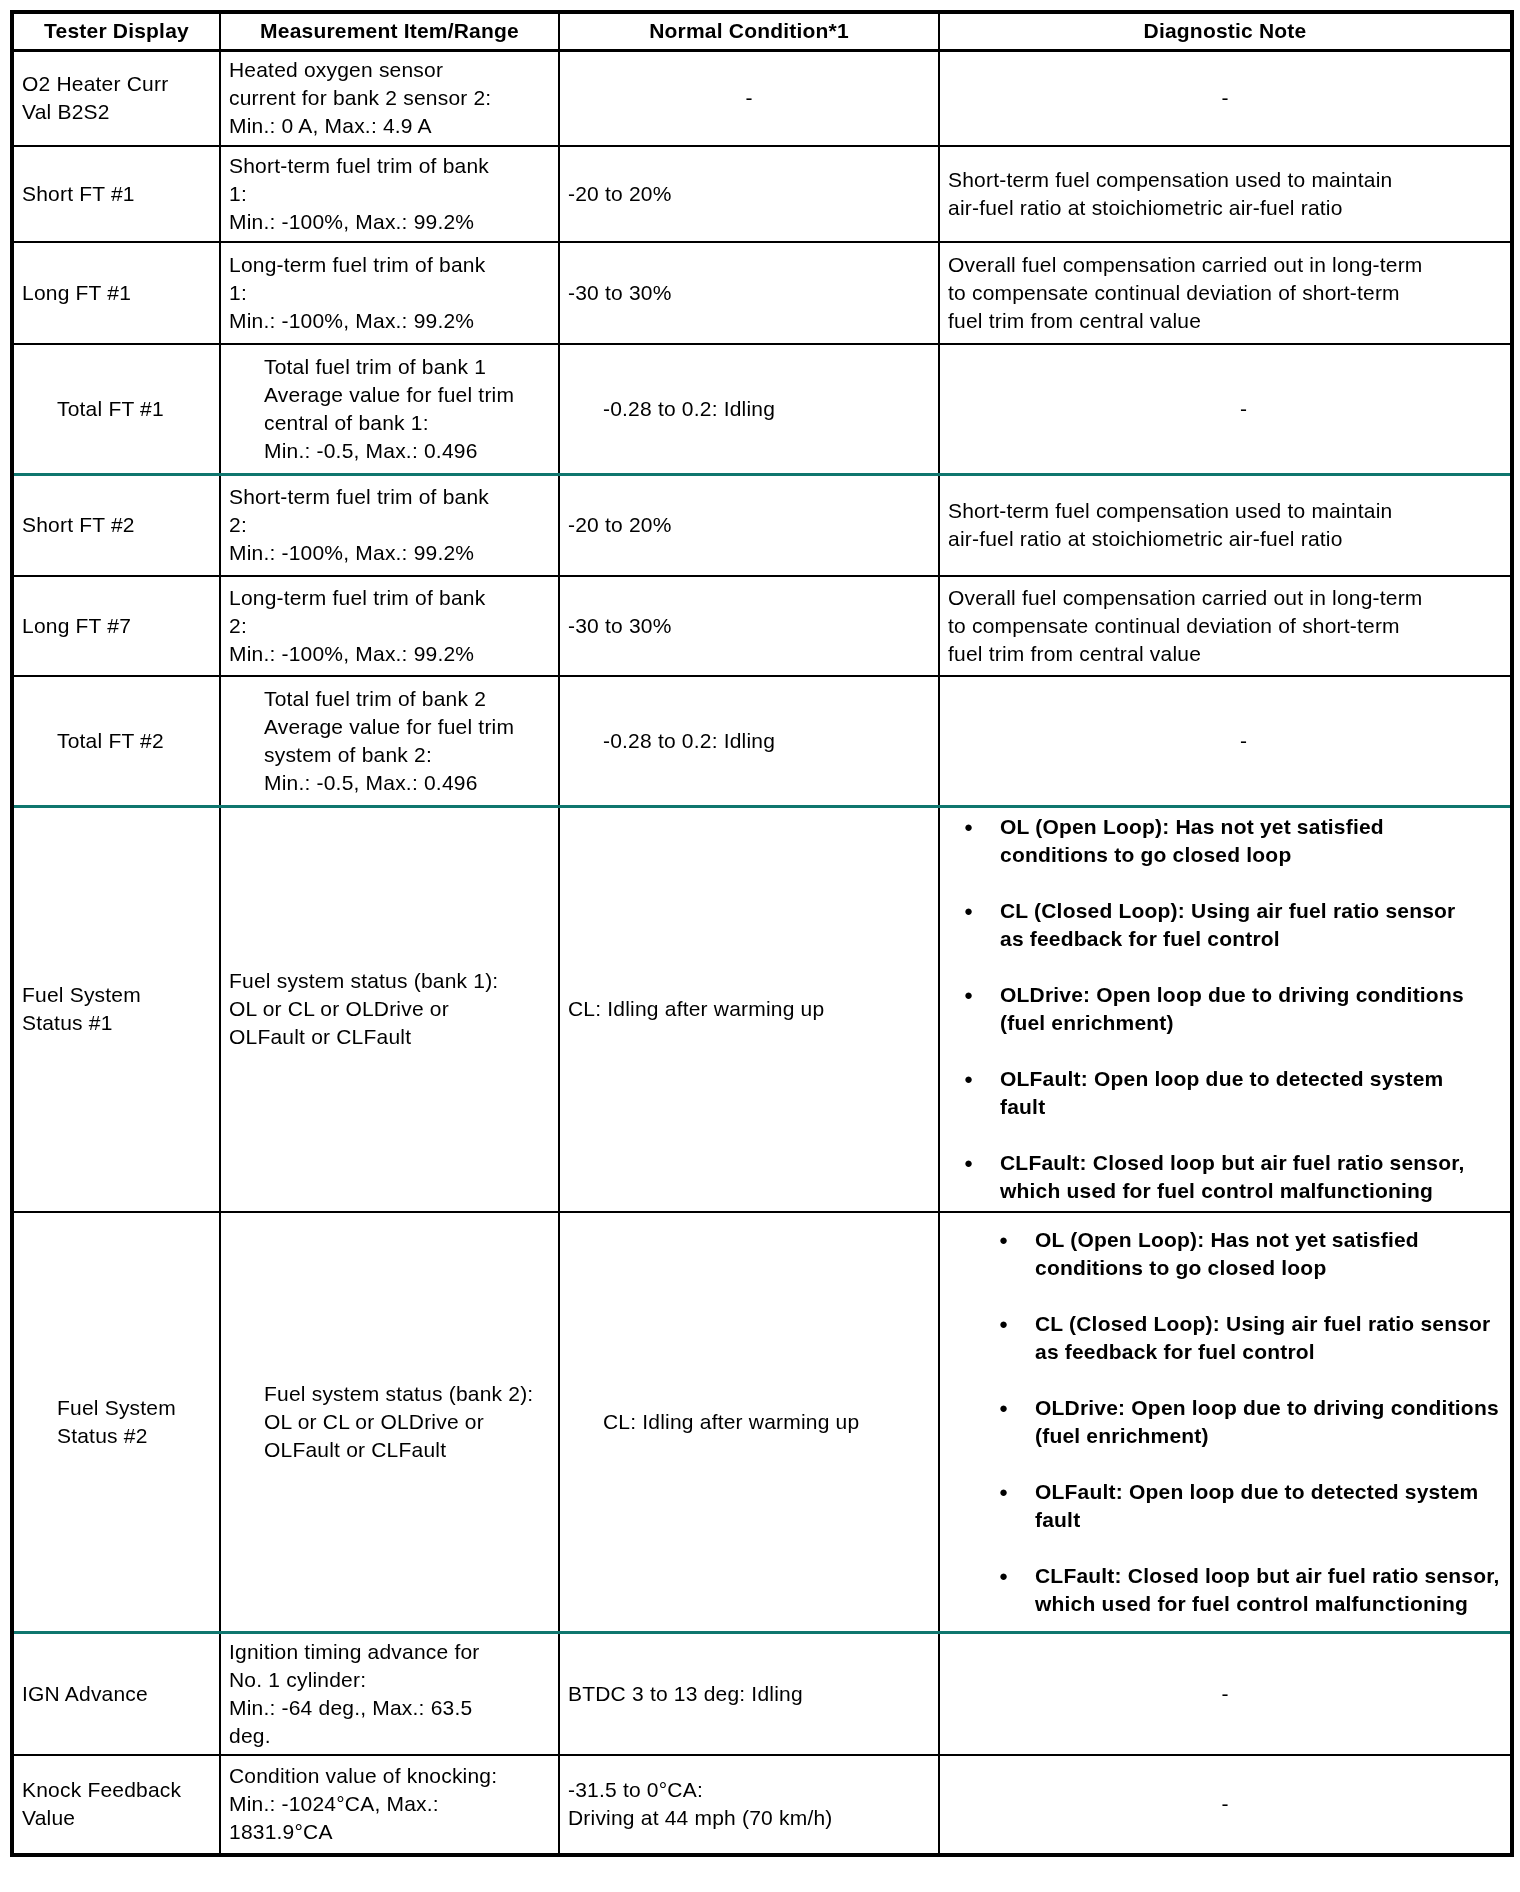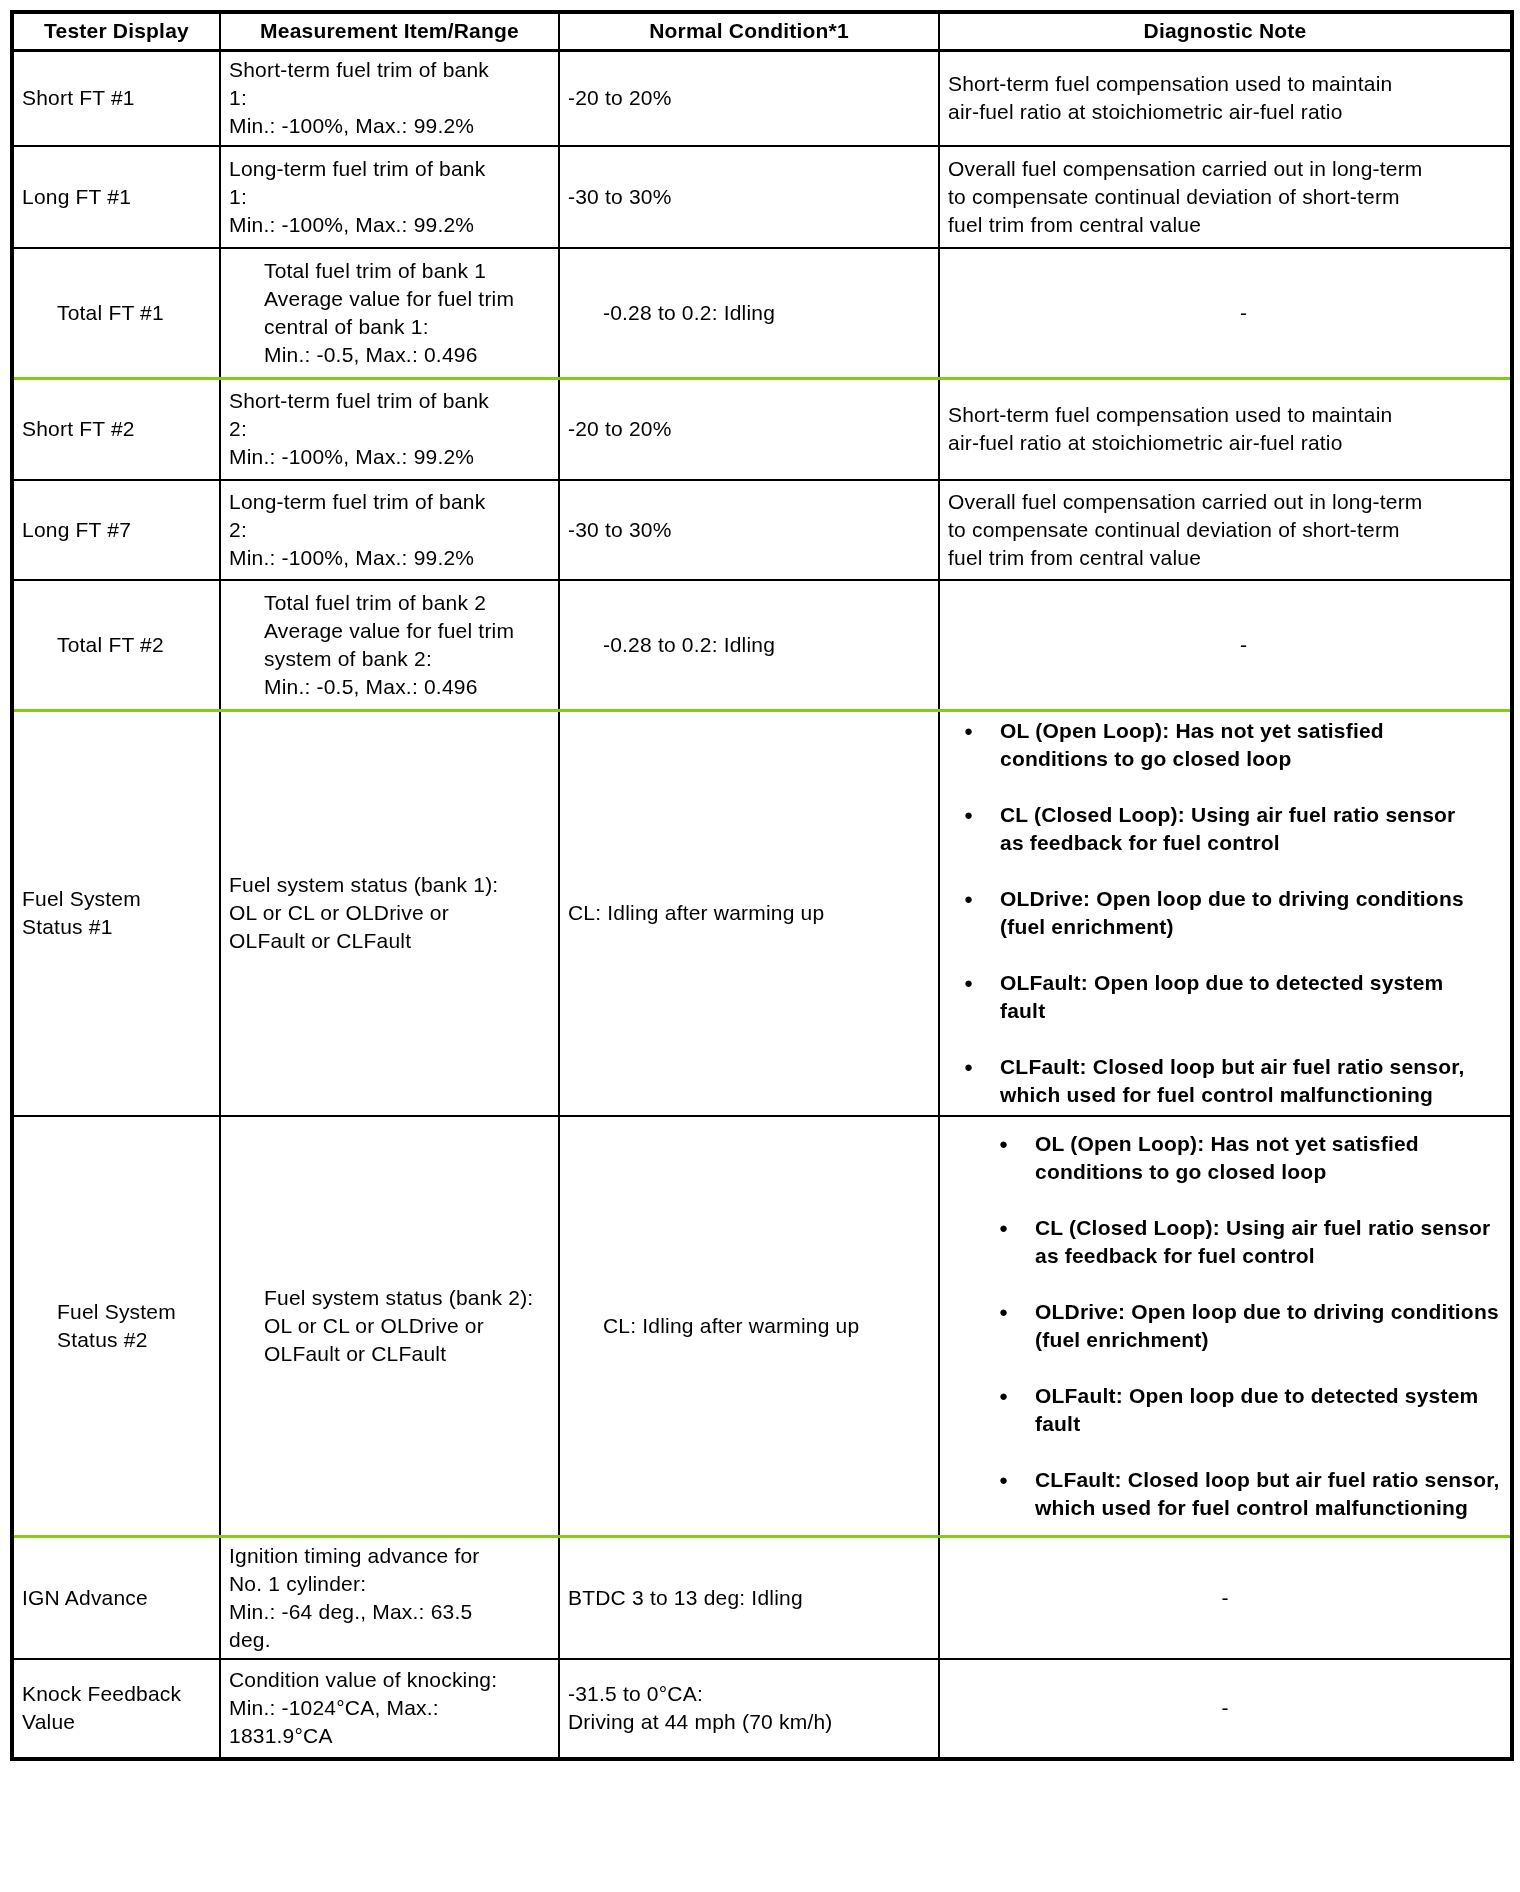--- a/index.html
+++ b/index.html
@@ -39,21 +39,21 @@
   }
   td {
     border: 2px solid #000000;
     font-size: 21px;
     line-height: 28px;
     vertical-align: middle;
     padding: 4px 6px 4px 8px;
     letter-spacing: 0.2px;
     overflow: hidden;
   }
-  tr.group-end td { border-bottom: 3px solid #84cc16; padding-left: 43px; }
+  tr.group-end td { border-bottom: 3px solid #0f766e; padding-left: 43px; }
   .ln { white-space: nowrap; }
   td.dash-cell { text-align: center; padding-left: 6px; }
   .bullet-item {
     display: flex;
     align-items: flex-start;
     padding-left: 16px;
   }
   .bullet-item + .bullet-item { margin-top: 28px; }
   .bullet-glyph {
     flex: 0 0 22px;
@@ -78,20 +78,33 @@
       <tr>
           <th>Tester Display</th>
           <th>Measurement Item/Range</th>
           <th>Normal Condition*1</th>
           <th>Diagnostic Note</th>
         </tr>
     </thead>
     <tbody>
         <tr style="height: 96px;">
           <td>
+            <div class="ln">O2 Heater Curr</div>
+            <div class="ln">Val B2S2</div>
+          </td>
+          <td>
+            <div class="ln">Heated oxygen sensor</div>
+            <div class="ln">current for bank 2 sensor 2:</div>
+            <div class="ln">Min.: 0 A, Max.: 4.9 A</div>
+          </td>
+          <td class="dash-cell">-</td>
+          <td class="dash-cell">-</td>
+        </tr>
+        <tr style="height: 96px;">
+          <td>
             <div class="ln">Short FT #1</div>
           </td>
           <td>
             <div class="ln">Short-term fuel trim of bank</div>
             <div class="ln">1:</div>
             <div class="ln">Min.: -100%, Max.: 99.2%</div>
           </td>
           <td>
             <div class="ln">-20 to 20%</div>
           </td>

